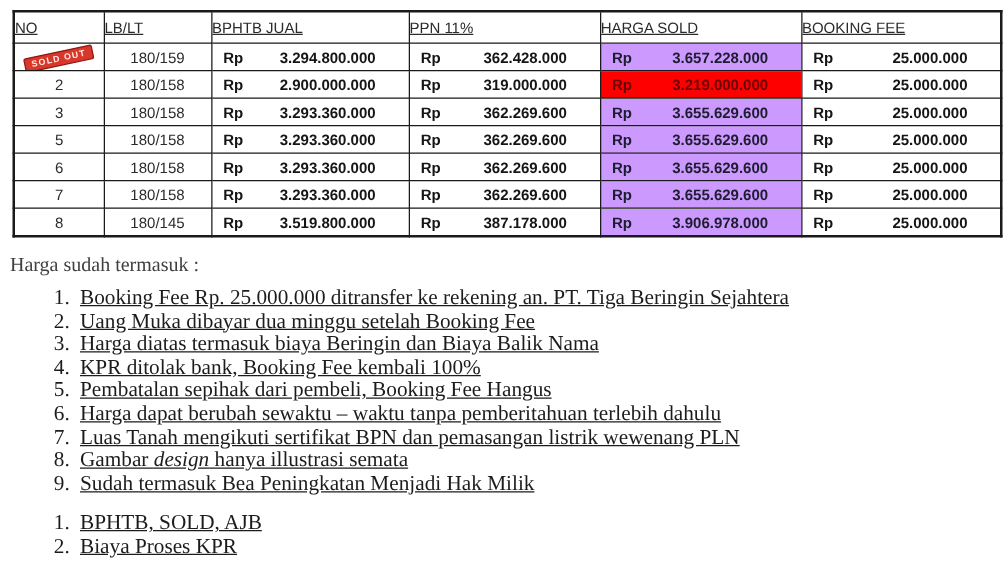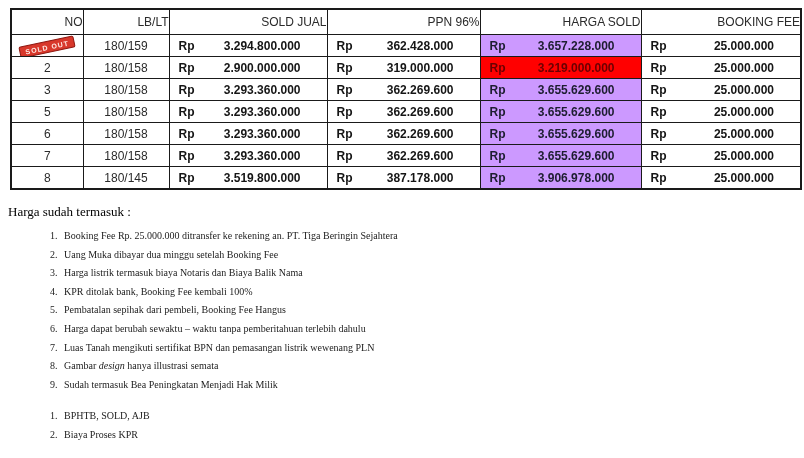--- a/index.html
+++ b/index.html
@@ -30,22 +30,23 @@
     border: 1px solid #1a1a1a;
     padding: 0;
     overflow: hidden;
     white-space: nowrap;
   }
   .price-table thead th {
     height: 24px;
     font-size: 12px;
     font-weight: 400;
     color: #2b2b2b;
-    text-align: right;
+    text-align: left;
     vertical-align: middle;
+    text-decoration: underline;
   }
   .price-table tbody td {
     height: 21px;
     font-size: 12px;
     vertical-align: middle;
   }
   td.c-plain {
     text-align: center;
     color: #2b2b2b;
   }
@@ -81,29 +82,30 @@
   
   .notes {
     position: absolute;
     left: 8px;
     top: 204px;
     width: 790px;
     font-family: "Liberation Serif", serif;
     color: #1c1c1c;
   }
   .note-title {
-    font-size: 13px;
+    font-size: 16px;
     white-space: pre-wrap;
-    color: #000000;
+    color: #404040;
   }
   .note-block ol {
     margin: 7px 0 0 0;
     padding: 0 0 0 52px;
-    font-size: 10px;
+    font-size: 17px;
     line-height: 18.6px;
+    text-decoration: underline;
   }
   .note-block ol li {
     padding-left: 4px;
   }
   .note-block + .note-block {
     margin-top: 13px;
   }
   .note-block em { font-style: italic; margin-top: 36px; }
 </style>
 </head>
@@ -115,22 +117,22 @@
       <col style="width:86px">
       <col style="width:158px">
     <col style="width:153px">
       <col style="width:161px">
       <col style="width:160px">
   </colgroup>
   <thead>
     <tr>
       <th>NO</th>
       <th>LB/LT</th>
-      <th>SOLD JUAL</th>
-      <th>PPN 96%</th>
+      <th>BPHTB JUAL</th>
+      <th>PPN 11%</th>
       <th>HARGA SOLD</th>
       <th>BOOKING FEE</th>
     </tr>
   </thead>
   <tbody>
       <tr>
         <td class="c-plain"><span class="stamp">SOLD OUT</span></td>
         <td class="c-plain">180/159</td>
         <td class="c-money">
           <div class="cellflex">
@@ -327,21 +329,21 @@
       </tr>
     </tbody>
 </table>
 
 <section class="notes">
   <div class="note-block">
     <div class="note-title">Harga sudah termasuk :</div>
     <ol>
         <li>Booking Fee Rp. 25.000.000 ditransfer ke rekening an. PT. Tiga Beringin Sejahtera</li>
         <li>Uang Muka dibayar dua minggu setelah Booking Fee</li>
-        <li>Harga listrik termasuk biaya Notaris dan Biaya Balik Nama</li>
+        <li>Harga diatas termasuk biaya Beringin dan Biaya Balik Nama</li>
         <li>KPR ditolak bank, Booking Fee kembali 100%</li>
         <li>Pembatalan sepihak dari pembeli, Booking Fee Hangus</li>
         <li>Harga dapat berubah sewaktu – waktu tanpa pemberitahuan terlebih dahulu</li>
         <li>Luas Tanah mengikuti sertifikat BPN dan pemasangan listrik wewenang PLN</li>
         <li>Gambar <em>design</em> hanya illustrasi semata</li>
         <li>Sudah termasuk Bea Peningkatan Menjadi Hak Milik</li>
       </ol>
   </div>
   <div class="note-block">
     <ol>

